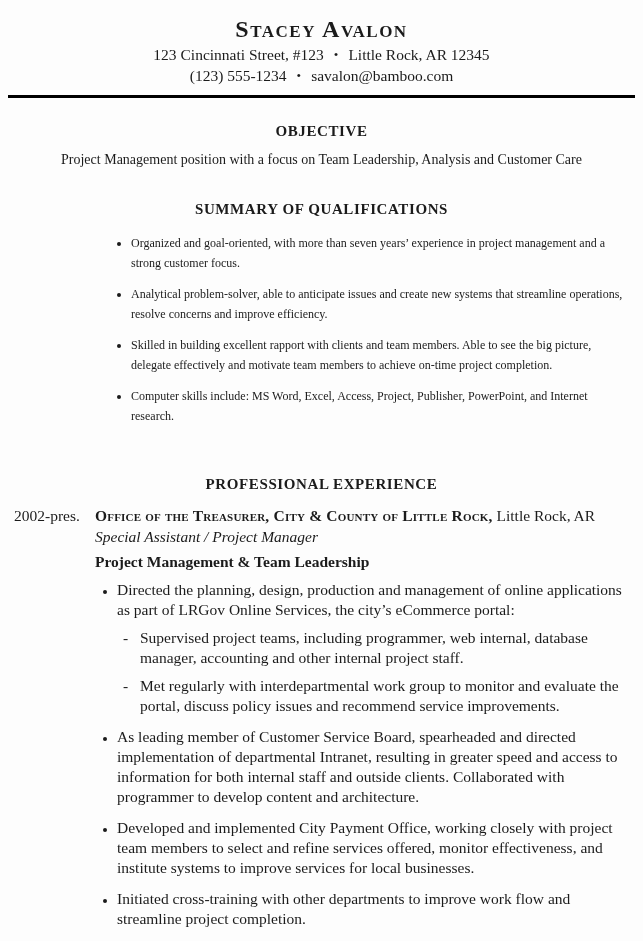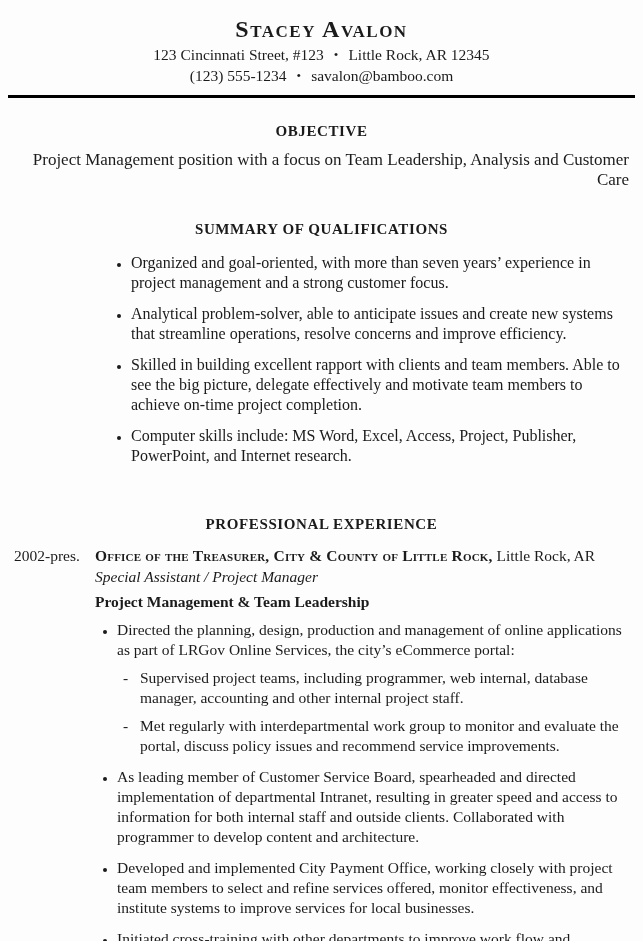--- a/index.html
+++ b/index.html
@@ -44,31 +44,31 @@
     text-align: center;
     font-weight: bold;
     font-size: 15px;
     letter-spacing: 0.6px;
     margin: 0;
   }
   .sec-objective .sec-title { margin-top: 25px; }
   .sec-summary .sec-title { margin-top: 31px; }
   .sec-experience .sec-title { margin-top: 39px; }
   .objective-text {
-    text-align: right;
-    font-size: 17px;
+    text-align: center;
+    font-size: 14px;
     line-height: 20px;
     margin-top: 10px;
   }
   
   ul.bullets {
     margin: 15px 0 0 0;
     padding: 0 4px 0 117px;
     list-style: disc outside;
-    font-size: 16px;
+    font-size: 12px;
     line-height: 20px;
   }
   ul.bullets > li { margin-bottom: 11px; }
   ul.bullets > li::marker { font-size: 12px; }
   
   .xp-row {
     display: flex;
     margin-top: 13px;
     font-size: 15.5px;
     line-height: 20px;

